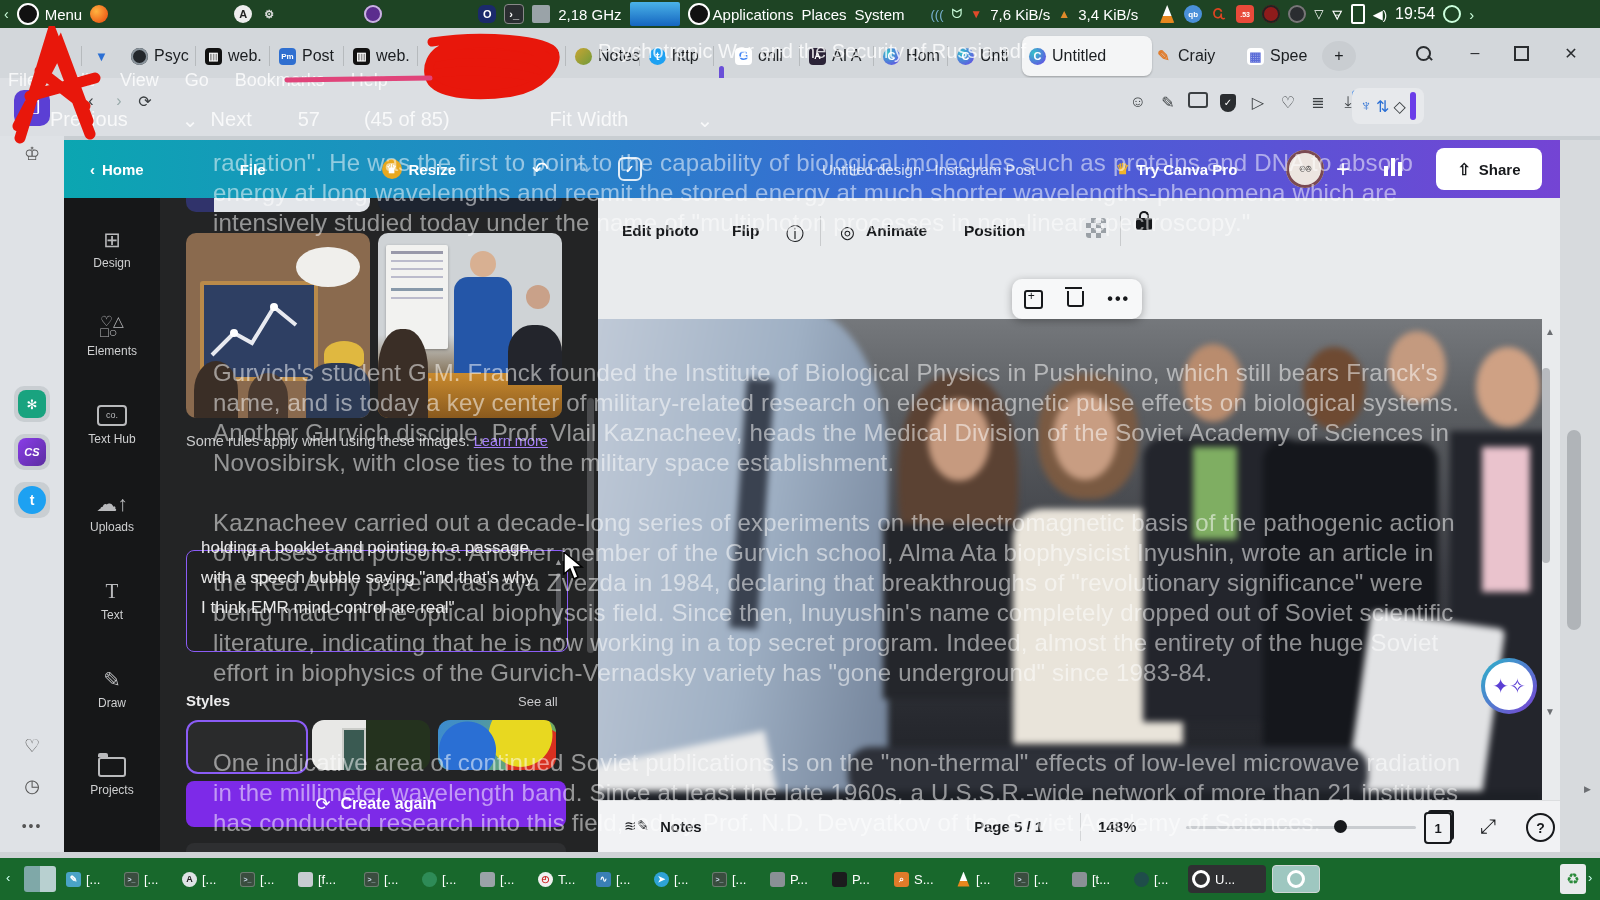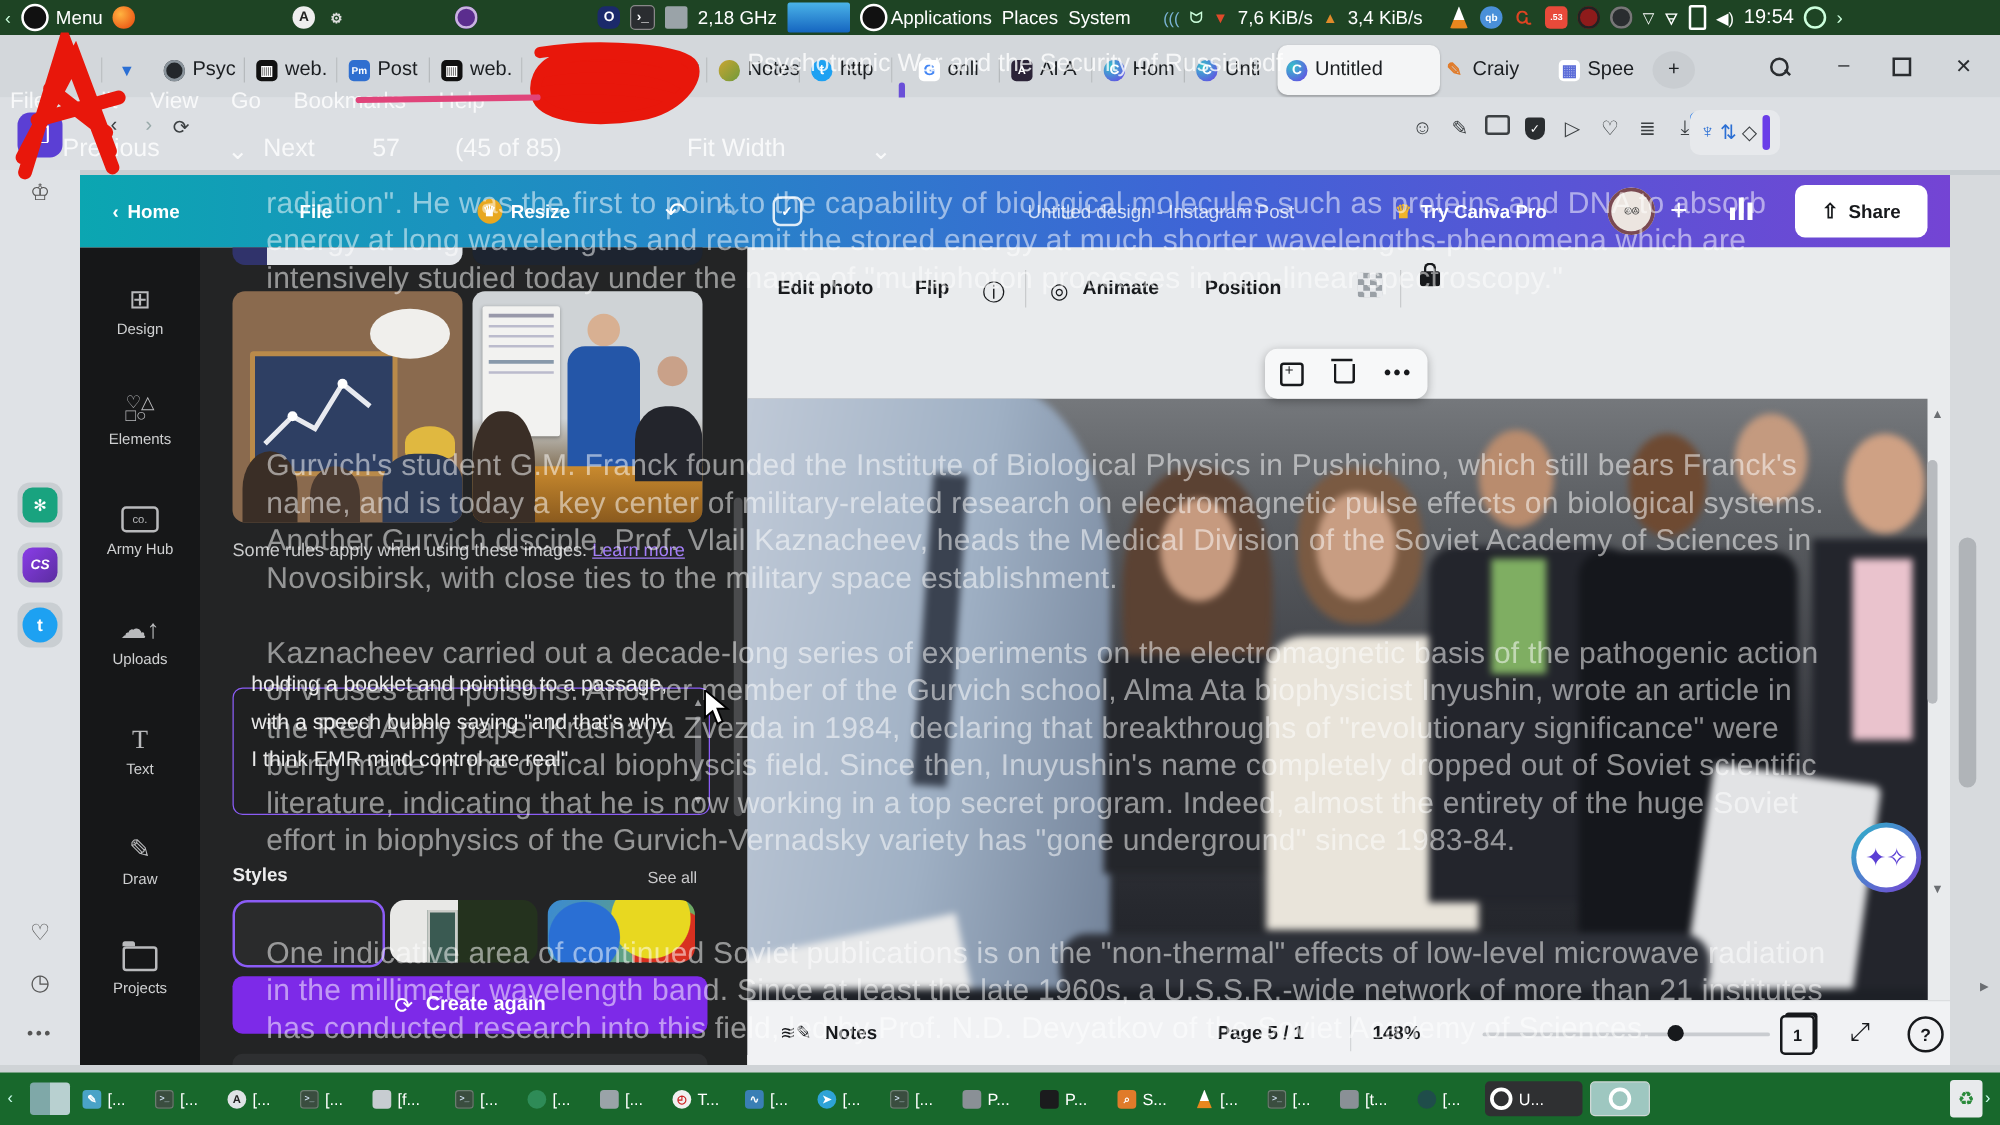--- a/index.html
+++ b/index.html
@@ -343,21 +343,21 @@
       <div class="nav" style="top:12px">
         <span class="nico">⊞</span>
         <span>Design</span>
         </div>
       <div class="nav" style="top:100px">
         <span class="nico" style="font-size:14px;line-height:11px">♡△<br>□○</span>
         <span>Elements</span>
         </div>
       <div class="nav" style="top:188px">
         <span class="nico" style="width:26px;height:17px;border:2px solid #b9babc;border-radius:4px;font-size:9px;display:flex;align-items:center;justify-content:center">co.</span>
-        <span>Army Hub</span>
+        <span>Text Hub</span>
         </div>
       <div class="nav" style="top:276px">
         <span class="nico">☁↑</span>
         <span>Uploads</span>
         </div>
       <div class="nav" style="top:364px">
         <span class="nico" style="font-family:'Liberation Serif',serif">T</span>
         <span>Text</span>
         </div>
       <div class="nav" style="top:452px">

